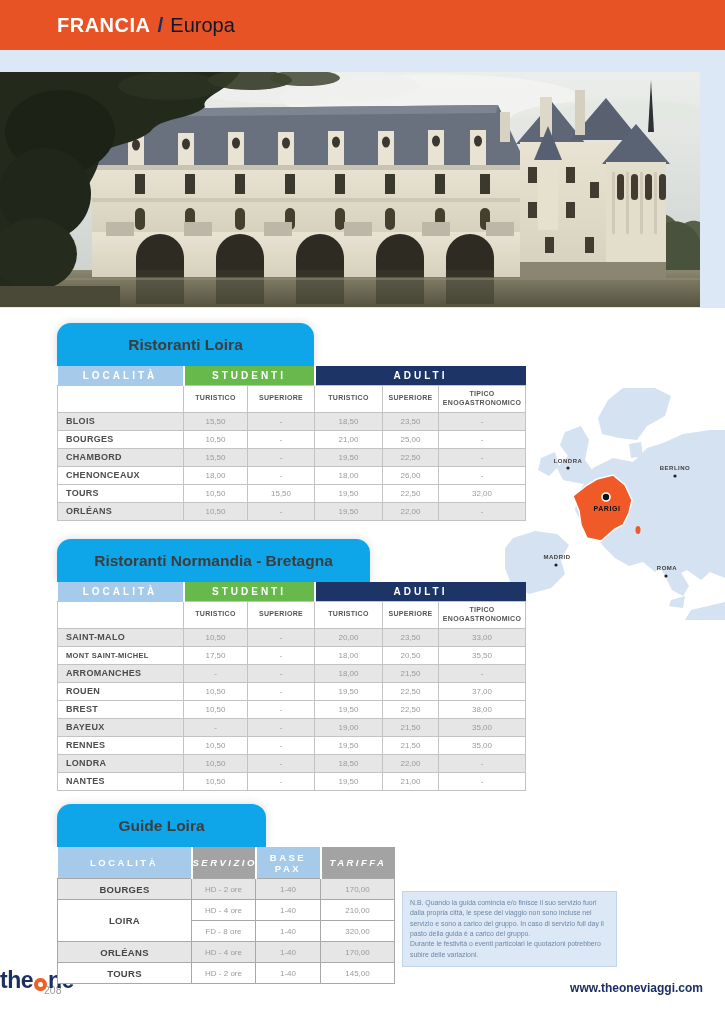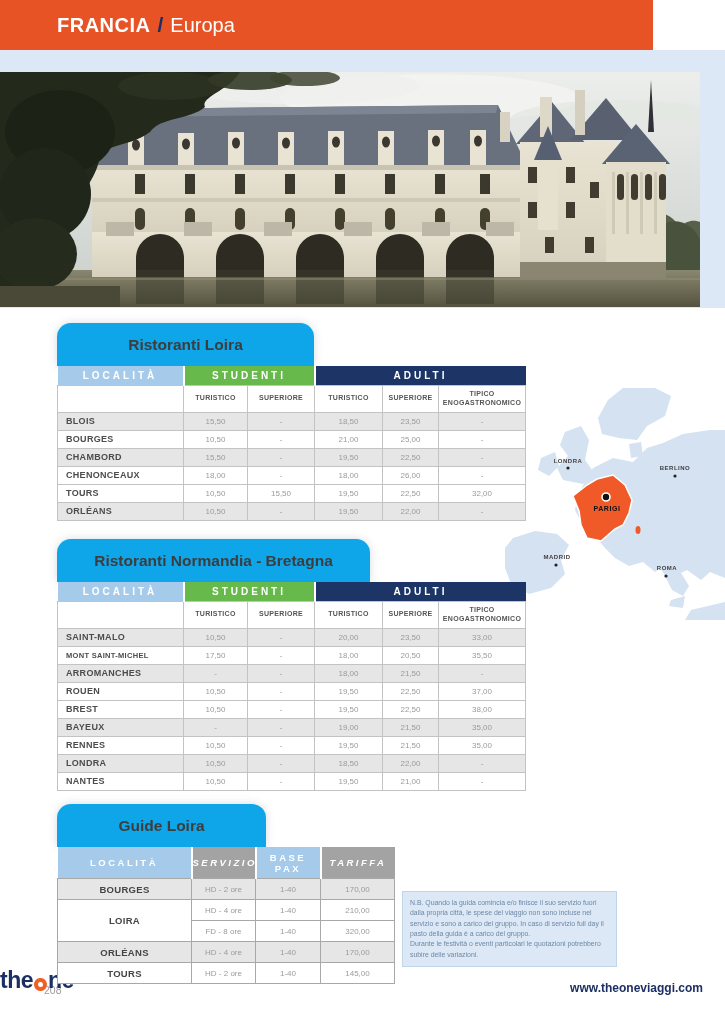--- a/index.html
+++ b/index.html
@@ -1,24 +1,24 @@
 <!DOCTYPE html>
 <html><head>
 <meta charset="utf-8">
 <style>
   * { margin:0; padding:0; box-sizing:border-box; }
   html,body { width:725px; }
   body { font-family:"Liberation Sans", sans-serif; background:#ffffff; }
   #page { position:relative; width:725px; height:1024px; background:#ffffff; overflow:hidden; }
 
   
-  .header-bar { position:absolute; top:0; left:0; width:653px; height:50px; background:#E85326; display:flex; align-items:center; padding-left:57px; }
+  .header-bar { position:absolute; top:0; left:0; width:725px; height:50px; background:#E85326; display:flex; align-items:center; padding-left:57px; }
   .hdr-country { font-size:20px; font-weight:800; color:#ffffff; letter-spacing:.5px; }
   .hdr-sep { font-size:21px; font-weight:800; color:#1C2F63; margin:0 7px; }
-  .hdr-region { font-size:20px; font-weight:400; color:#ffffff; }
+  .hdr-region { font-size:20px; font-weight:400; color:#0f172a; }
 
   .blue-band { position:absolute; top:50px; left:0; width:725px; height:258px; background:#DCE8F5; }
   .hero { position:absolute; top:72px; left:0; width:700px; height:235px; display:block; }
 
   
   .section { position:absolute; left:57px; }
   .title-card { background:#0ea5e9; border-radius:14px 14px 0 0; box-shadow:0 0 8px rgba(70,90,120,.22); height:43px; display:flex; align-items:center; justify-content:center; position:relative; z-index:2; }
   .title-card span { font-size:15.5px; font-weight:700; color:#3D3D3D; }
 
   table { border-collapse:collapse; position:relative; z-index:3; background:#fff; }

